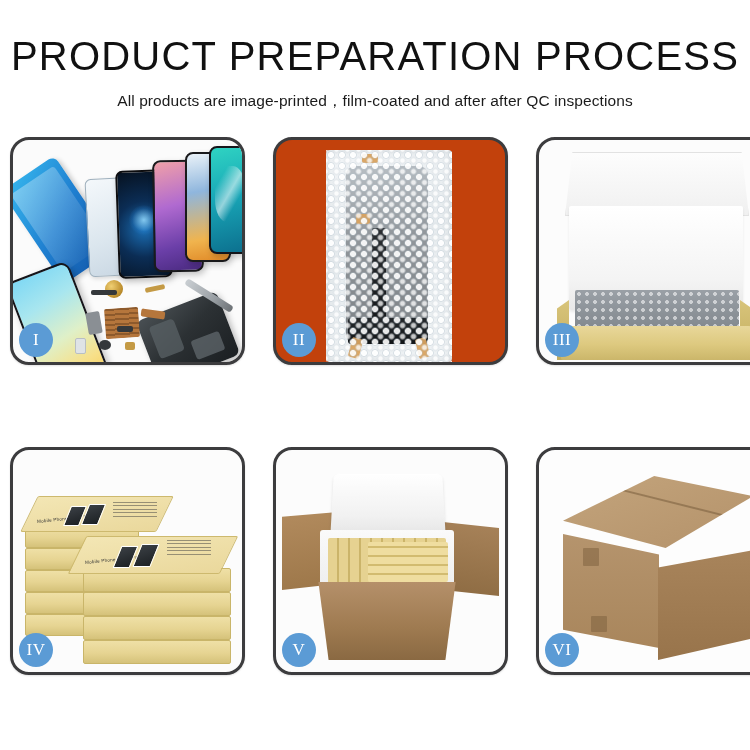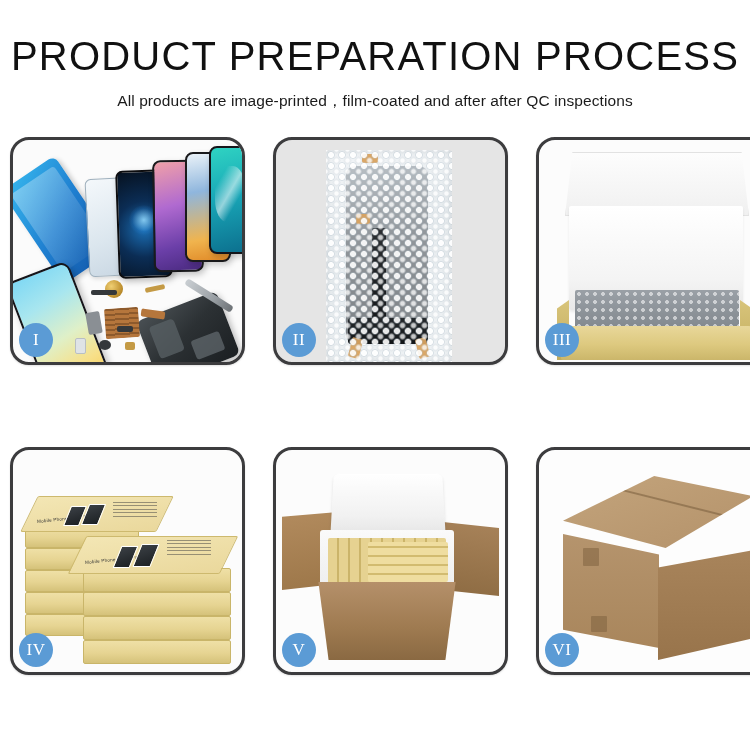--- a/index.html
+++ b/index.html
@@ -157,21 +157,21 @@
     position:absolute;right:6px;top:152px;width:54px;height:7px;
     background:linear-gradient(90deg,#c9ced2 0%,#9aa0a5 60%,#6d7276 100%);
     border-radius:3px;transform:rotate(32deg);
   }
   .coin{
     position:absolute;left:92px;top:140px;width:18px;height:18px;border-radius:50%;
     background:radial-gradient(circle at 35% 35%,#f0cf73,#b98a2a 70%,#8a641c 100%);
   }
 
   
-  .p2{background:#e5e5e5;padding-left:19px;}
+  .p2{background:#c2410c;padding-left:19px;}
   .bag{
     position:absolute;left:50px;top:10px;width:126px;height:212px;
     background:linear-gradient(160deg,#f2f5f7 0%,#e6ebee 40%,#eef2f4 100%);
     border-radius:4px;
     box-shadow:0 0 10px rgba(0,0,0,.10) inset;
   }
   .bubbles{
     position:absolute;inset:0;
     background-image:
       radial-gradient(circle at 5px 5px, rgba(255,255,255,.95) 2.6px, rgba(185,198,208,.45) 3.4px, transparent 4.2px),

